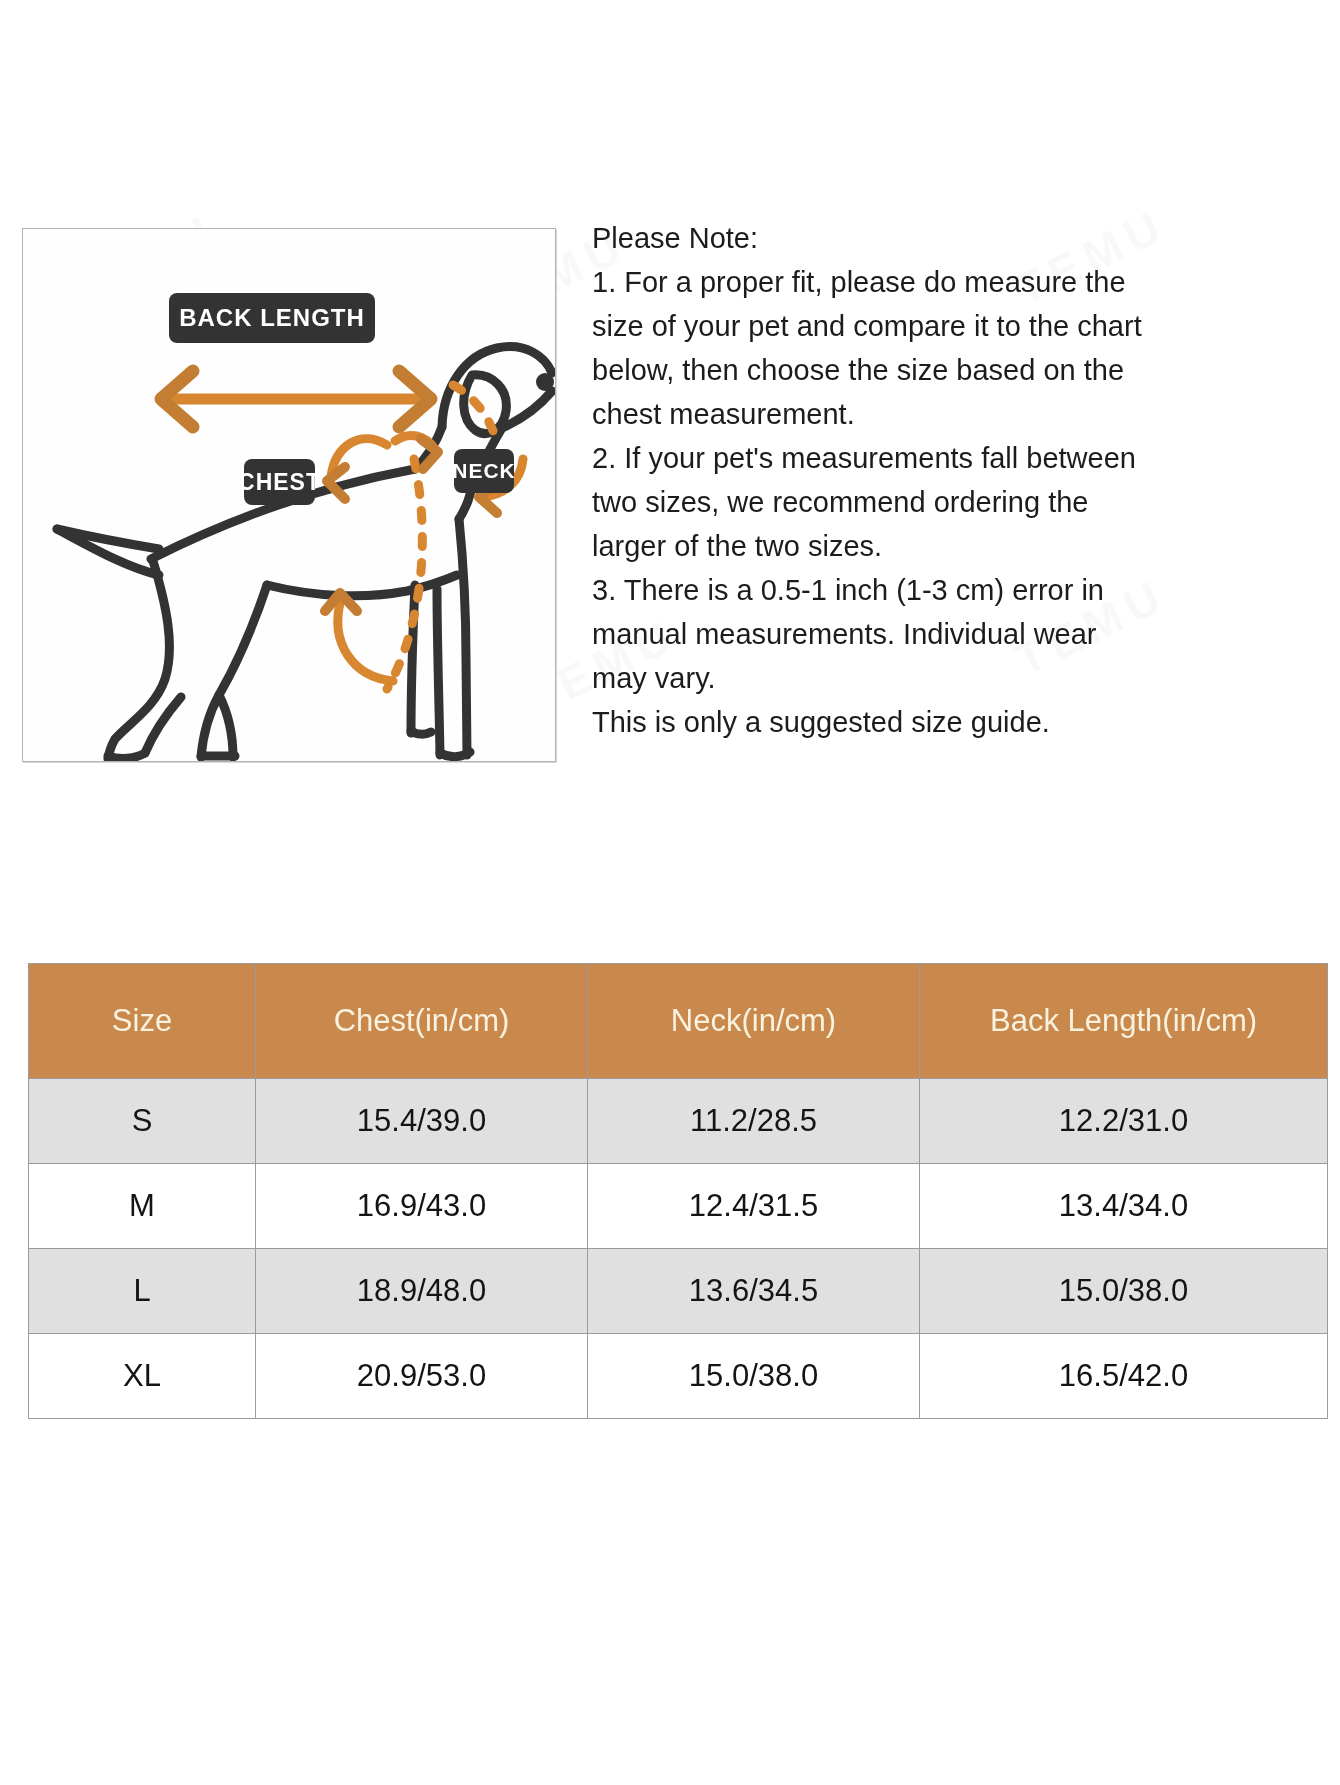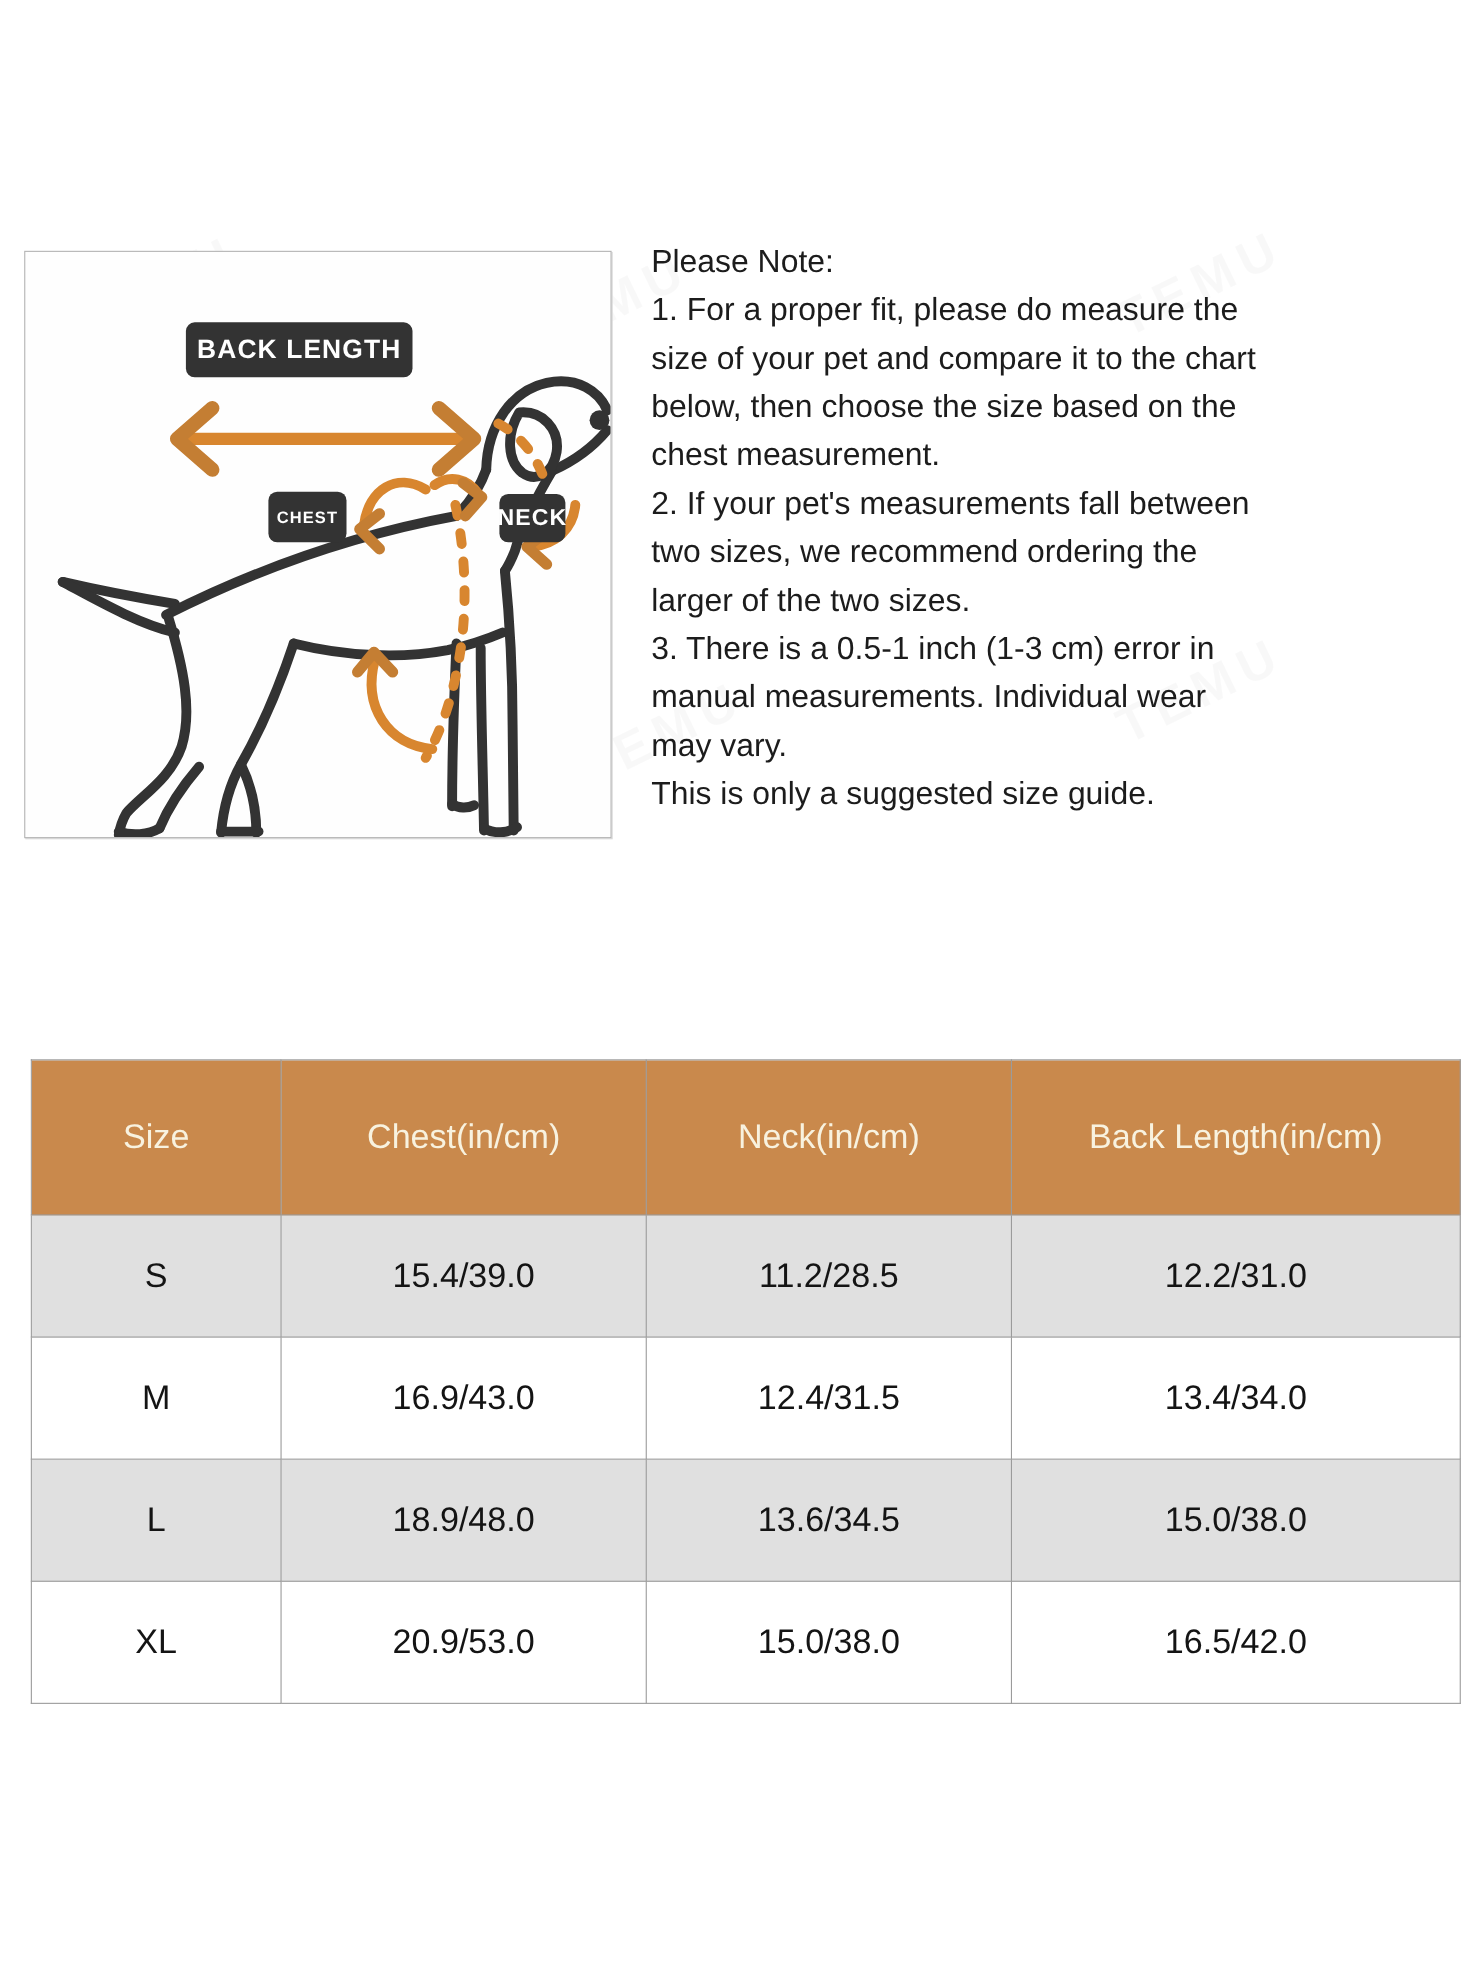--- a/index.html
+++ b/index.html
@@ -27,38 +27,38 @@
   }
   .diagram-box svg{position:absolute;left:0;top:0;}
   .badge{
     position:absolute;
     background:#333333;color:#ffffff;
     border-radius:8px;
     display:flex;align-items:center;justify-content:center;
     font-weight:bold;white-space:nowrap;
   }
   .badge-backlength{left:146px;top:64px;width:206px;height:50px;font-size:24px;letter-spacing:1px;}
-  .badge-chest{left:221px;top:218px;width:71px;height:46px;font-size:15px;letter-spacing:1px;}
+  .badge-chest{left:221px;top:230px;width:71px;height:46px;font-size:23px;letter-spacing:1px;}
   .badge-neck{left:431px;top:220px;width:60px;height:44px;font-size:21px;letter-spacing:1px;}
   
   .note{
     position:absolute;left:592px;top:216px;width:648px;
     font-size:29px;line-height:44px;color:#1c1c1c;
     white-space:pre-line;
   }
   
   .size-table{
     position:absolute;left:28px;top:963px;width:1299px;
     border-collapse:collapse;table-layout:fixed;
     font-size:31px;color:#141414;
   }
   .size-table th,.size-table td{
     border:1px solid #9b9b9b;
     text-align:center;vertical-align:middle;
-    padding:13px;
+    padding:0;
   }
   .size-table th{
     background:#c9894c;color:#f8f2df;
     font-weight:normal;height:114px;
   }
   .size-table td{height:84px;background:#ffffff;}
   .size-table tr.alt td{background:#e0e0e0;}
 </style>
 </head>
 <body>

